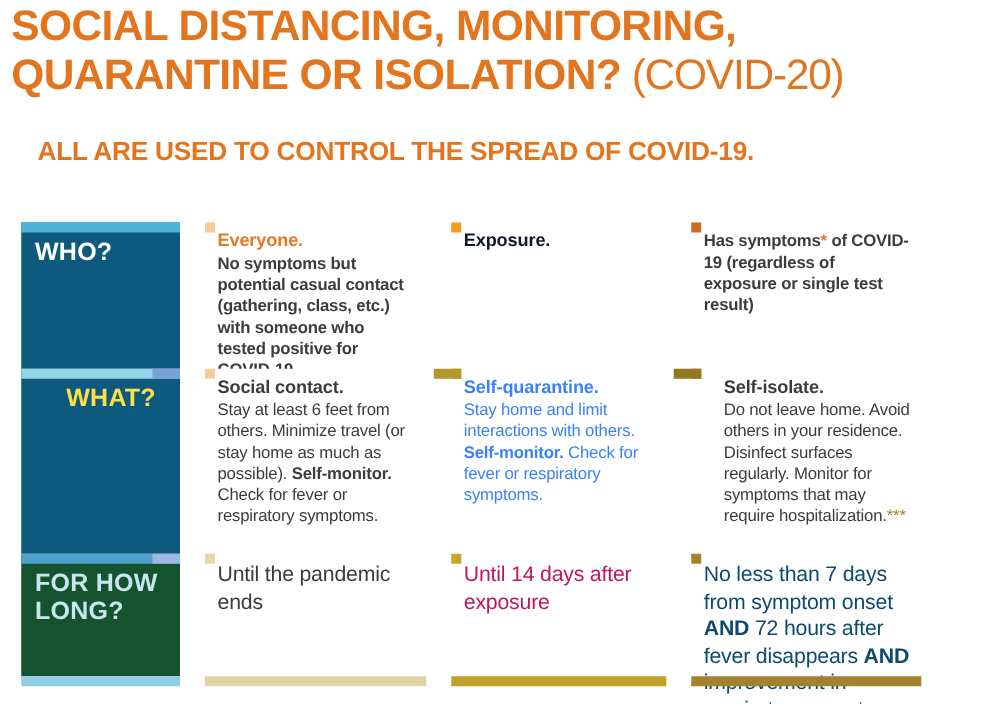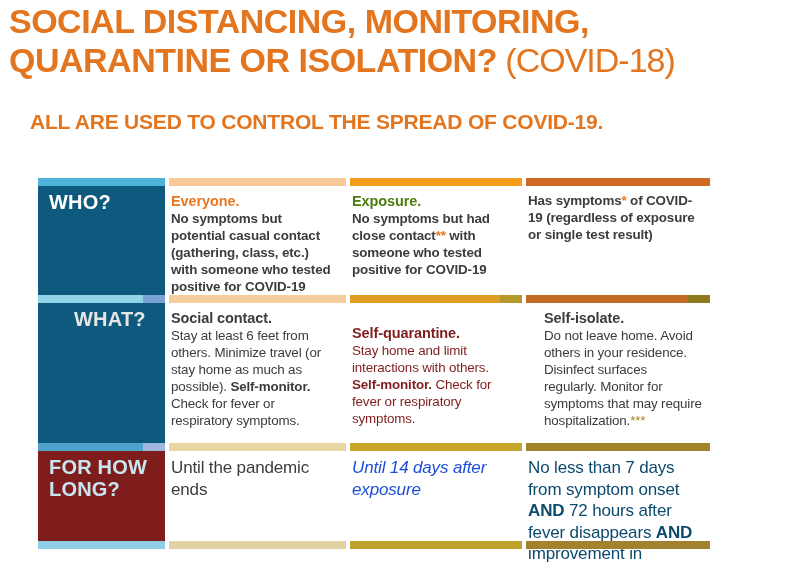--- a/index.html
+++ b/index.html
@@ -16,51 +16,51 @@
     letter-spacing:-0.5px;
   }
   .title .covid{font-weight:400;letter-spacing:-1px;}
   .subtitle{
     position:absolute;left:30px;top:109px;
     font-weight:800;font-size:21px;line-height:1.28;
     letter-spacing:-0.2px;
   }
   
   .grid{
-    position:absolute;left:38px;top:178px;
+    position:absolute;left:17px;top:178px;
     display:grid;
     grid-template-columns:127px 177px 172px 184px;
     grid-template-rows:117px 148px 98px 8px;
-    column-gap:4px;
+    column-gap:20px;
   }
   .bar{position:relative;height:8px;flex:0 0 8px;}
   .bar .tip{position:absolute;right:0;top:0;width:22px;height:100%;}
   .hcell{display:flex;flex-direction:column;}
   .hfill{flex:1;display:flex;flex-direction:column;}
   .hlabel{
     font-weight:800;font-size:20px;line-height:1.12;
     padding:5px 6px 0 11px;letter-spacing:0.2px;
   }
-  .cell{background:#ffffff;display:flex;flex-direction:column;}
+  .cell{background:#ffffff;display:flex;flex-direction:row;}
   .cellbody{
     padding:6px 8px 0 2px;
     font-size:13.4px;line-height:1.27;letter-spacing:-0.15px;
   }
   .cellbody .heading{font-weight:800;font-size:14.5px;letter-spacing:-0.1px;}
   .bold-body .rich{font-weight:700;}
   .rich span{white-space:pre-wrap;}
   .row3 .cellbody{font-size:17px;}
 </style>
 </head>
 <body>
 
 <div class="title" style="color: rgb(227, 117, 31);">
   <div>SOCIAL DISTANCING, MONITORING,</div>
   <div>
-    <span>QUARANTINE OR ISOLATION?</span><span class="covid"> (COVID-18)</span>
+    <span>QUARANTINE OR ISOLATION?</span><span class="covid"> (COVID-20)</span>
   </div>
 </div>
 
 <div class="subtitle" style="color: rgb(227, 117, 31);">
   <div>ALL ARE USED TO CONTROL THE SPREAD OF COVID-19.</div>
 </div>
 
 <div class="grid">
 
   <div class="hcell" style="background: rgb(14, 90, 126);">
@@ -80,74 +80,73 @@
       <div class="heading" style="color: rgb(232, 119, 34);">Everyone.</div>
       <div class="rich"><span>No symptoms but potential casual contact (gathering, class, etc.) with someone who tested positive for COVID-19</span></div>
     </div>
   </div>
 
   <div class="cell">
     <div class="bar" style="background: rgb(244, 156, 28);">
       <span class="tip"></span>
     </div>
     <div class="cellbody bold-body" style="color: rgb(60, 60, 60);">
-      <div class="heading" style="color: #4d7c0f;">Exposure.</div>
-      <div class="rich"><span>No symptoms but had close contact</span><span style="color: rgb(232, 119, 34);">**</span><span> with someone who tested positive for COVID-19</span></div>
+      <div class="heading" style="color: #0f172a;">Exposure.</div>
     </div>
   </div>
 
   <div class="cell">
     <div class="bar" style="background: rgb(206, 106, 36);">
       <span class="tip"></span>
     </div>
     <div class="cellbody bold-body" style="color: rgb(60, 60, 60);">
       <div class="rich"><span>Has symptoms</span><span style="color: rgb(232, 119, 34);">*</span><span> of COVID-19 (regardless of exposure or single test result)</span></div>
     </div>
   </div>
 
   <div class="hcell" style="background: rgb(14, 90, 126);">
     <div class="bar" style="background: rgb(147, 211, 231);">
       <span class="tip" style="background: rgb(123, 162, 212);"></span>
     </div>
     <div class="hfill">
-      <div class="hlabel" style="color: #e5e5e5; padding-left: 36px;">WHAT?</div>
+      <div class="hlabel" style="color: #fde047; padding-left: 36px;">WHAT?</div>
     </div>
   </div>
 
   <div class="cell">
     <div class="bar" style="background: rgb(245, 205, 157);">
       <span class="tip"></span>
     </div>
     <div class="cellbody" style="color: rgb(60, 60, 60);">
       <div class="heading">Social contact.</div>
       <div class="rich"><span>Stay at least 6 feet from others. Minimize travel (or stay home as much as possible). </span><span style="font-weight: 800;">Self-monitor.</span><span> Check for fever or respiratory symptoms.</span></div>
     </div>
   </div>
 
   <div class="cell">
     <div class="bar" style="background: rgb(224, 158, 39);">
       <span class="tip" style="background: rgb(179, 153, 44);"></span>
     </div>
-    <div class="cellbody" style="color: #7f1d1d; margin-top: 15px;">
+    <div class="cellbody" style="color: #3b82f6;">
       <div class="heading">Self-quarantine.</div>
       <div class="rich"><span>Stay home and limit interactions with others. </span><span style="font-weight: 800;">Self-monitor.</span><span> Check for fever or respiratory symptoms.</span></div>
     </div>
   </div>
 
   <div class="cell">
     <div class="bar" style="background: rgb(195, 106, 38);">
       <span class="tip" style="background: rgb(145, 121, 31);"></span>
     </div>
     <div class="cellbody" style="color: rgb(60, 60, 60); margin-left: 16px;">
       <div class="heading">Self-isolate.</div>
       <div class="rich"><span>Do not leave home. Avoid others in your residence. Disinfect surfaces regularly. Monitor for symptoms that may require hospitalization.</span><span style="color: rgb(165, 131, 31);">***</span></div>
     </div>
   </div>
 
-  <div class="hcell row3" style="background: #7f1d1d;">
+  <div class="hcell row3" style="background: #14532d;">
     <div class="bar" style="background: rgb(79, 163, 203);">
       <span class="tip" style="background: rgb(159, 182, 223);"></span>
     </div>
     <div class="hfill">
       <div class="hlabel" style="color: rgb(200, 230, 240);">FOR HOW LONG?</div>
     </div>
   </div>
 
   <div class="cell row3">
     <div class="bar" style="background: rgb(233, 214, 163);">
@@ -155,21 +154,21 @@
     </div>
     <div class="cellbody" style="color: rgb(60, 60, 60);">
       <div class="rich"><span>Until the pandemic ends</span></div>
     </div>
   </div>
 
   <div class="cell row3">
     <div class="bar" style="background: rgb(200, 165, 43);">
       <span class="tip"></span>
     </div>
-    <div class="cellbody" style="color: #1d4ed8; font-style: italic;">
+    <div class="cellbody" style="color: #be185d;">
       <div class="rich"><span>Until 14 days after exposure</span></div>
     </div>
   </div>
 
   <div class="cell row3">
     <div class="bar" style="background: rgb(163, 132, 43);">
       <span class="tip"></span>
     </div>
     <div class="cellbody" style="color: #0c4a6e;">
       <div class="rich"><span>No less than 7 days from symptom onset </span><span style="font-weight: 800;">AND</span><span> 72 hours after fever disappears </span><span style="font-weight: 800;">AND</span><span> improvement in respiratory symptoms</span></div>

